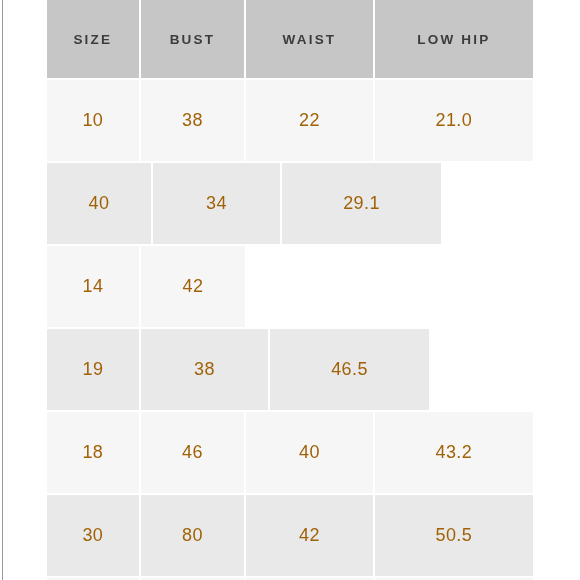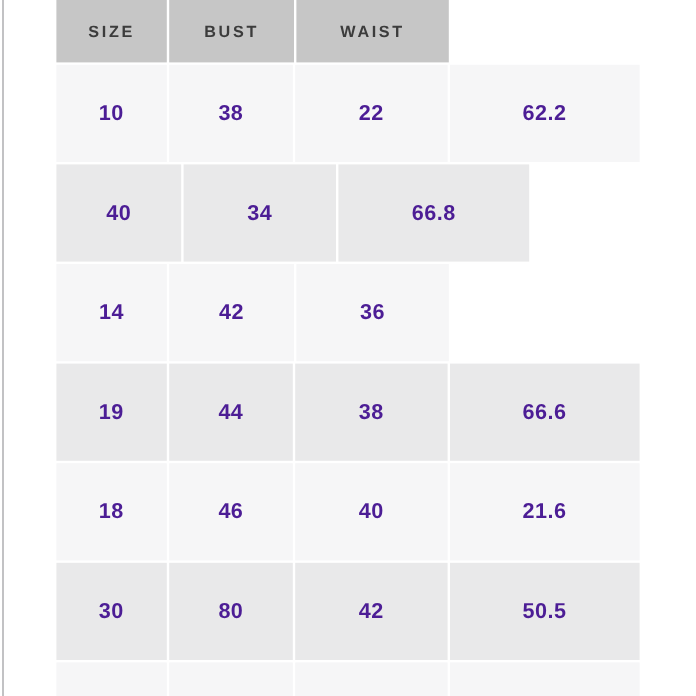--- a/index.html
+++ b/index.html
@@ -49,131 +49,128 @@
 
   
   .col-size   { width: 92px; }
   .col-bust   { width: 104px; }
   .col-waist  { width: 127px; }
   .col-lowhip { width: 159px; }
 
   
   .header-row .chart-cell {
     background: #c6c6c6;
-    height: 52px;
+    height: 78px;
   }
   .header-label {
     font-size: 13.5px;
     font-weight: 700;
     letter-spacing: 2.2px;
     color: #3c3c3c;
     text-transform: uppercase;
     white-space: nowrap;
   }
 
   
   .body-row .chart-cell {
     height: 81px;
   }
   .body-row.odd .chart-cell  { background: #f6f6f7; }
   .body-row.even .chart-cell { background: #e9e9ea; }
 
   .cell-value {
     font-size: 18px;
-    font-weight: 700;
+    font-weight: 400;
     letter-spacing: 0.4px;
-    color: #4c1d95;
+    color: #a16207;
     white-space: nowrap;
   }
 </style>
 </head>
 <body>
 
 <div class="page-rule"></div>
 
 <div class="size-chart">
 
   <div class="chart-row header-row">
     <div class="chart-cell col-size">
       <span class="header-label">SIZE</span>
     </div>
     <div class="chart-cell col-bust">
       <span class="header-label">BUST</span>
     </div>
     <div class="chart-cell col-waist">
       <span class="header-label">WAIST</span>
     </div>
+    <div class="chart-cell col-lowhip">
+      <span class="header-label">LOW HIP</span>
+    </div>
   </div>
 
   <div class="chart-row body-row odd">
     <div class="chart-cell col-size">
       <span class="cell-value">10</span>
     </div>
     <div class="chart-cell col-bust">
       <span class="cell-value">38</span>
     </div>
     <div class="chart-cell col-waist">
       <span class="cell-value">22</span>
     </div>
     <div class="chart-cell col-lowhip">
-      <span class="cell-value">62.2</span>
+      <span class="cell-value">21.0</span>
     </div>
   </div>
 
   <div class="chart-row body-row even">
     <div class="chart-cell col-bust">
       <span class="cell-value">40</span>
     </div>
     <div class="chart-cell col-waist">
       <span class="cell-value">34</span>
     </div>
     <div class="chart-cell col-lowhip">
-      <span class="cell-value">66.8</span>
+      <span class="cell-value">29.1</span>
     </div>
   </div>
 
   <div class="chart-row body-row odd">
     <div class="chart-cell col-size">
       <span class="cell-value">14</span>
     </div>
     <div class="chart-cell col-bust">
       <span class="cell-value">42</span>
     </div>
-    <div class="chart-cell col-waist">
-      <span class="cell-value">36</span>
-    </div>
   </div>
 
   <div class="chart-row body-row even">
     <div class="chart-cell col-size">
       <span class="cell-value">19</span>
     </div>
-    <div class="chart-cell col-bust">
-      <span class="cell-value">44</span>
-    </div>
     <div class="chart-cell col-waist">
       <span class="cell-value">38</span>
     </div>
     <div class="chart-cell col-lowhip">
-      <span class="cell-value">66.6</span>
+      <span class="cell-value">46.5</span>
     </div>
   </div>
 
   <div class="chart-row body-row odd">
     <div class="chart-cell col-size">
       <span class="cell-value">18</span>
     </div>
     <div class="chart-cell col-bust">
       <span class="cell-value">46</span>
     </div>
     <div class="chart-cell col-waist">
       <span class="cell-value">40</span>
     </div>
     <div class="chart-cell col-lowhip">
-      <span class="cell-value">21.6</span>
+      <span class="cell-value">43.2</span>
     </div>
   </div>
 
   <div class="chart-row body-row even">
     <div class="chart-cell col-size">
       <span class="cell-value">30</span>
     </div>
     <div class="chart-cell col-bust">
       <span class="cell-value">80</span>
     </div>

